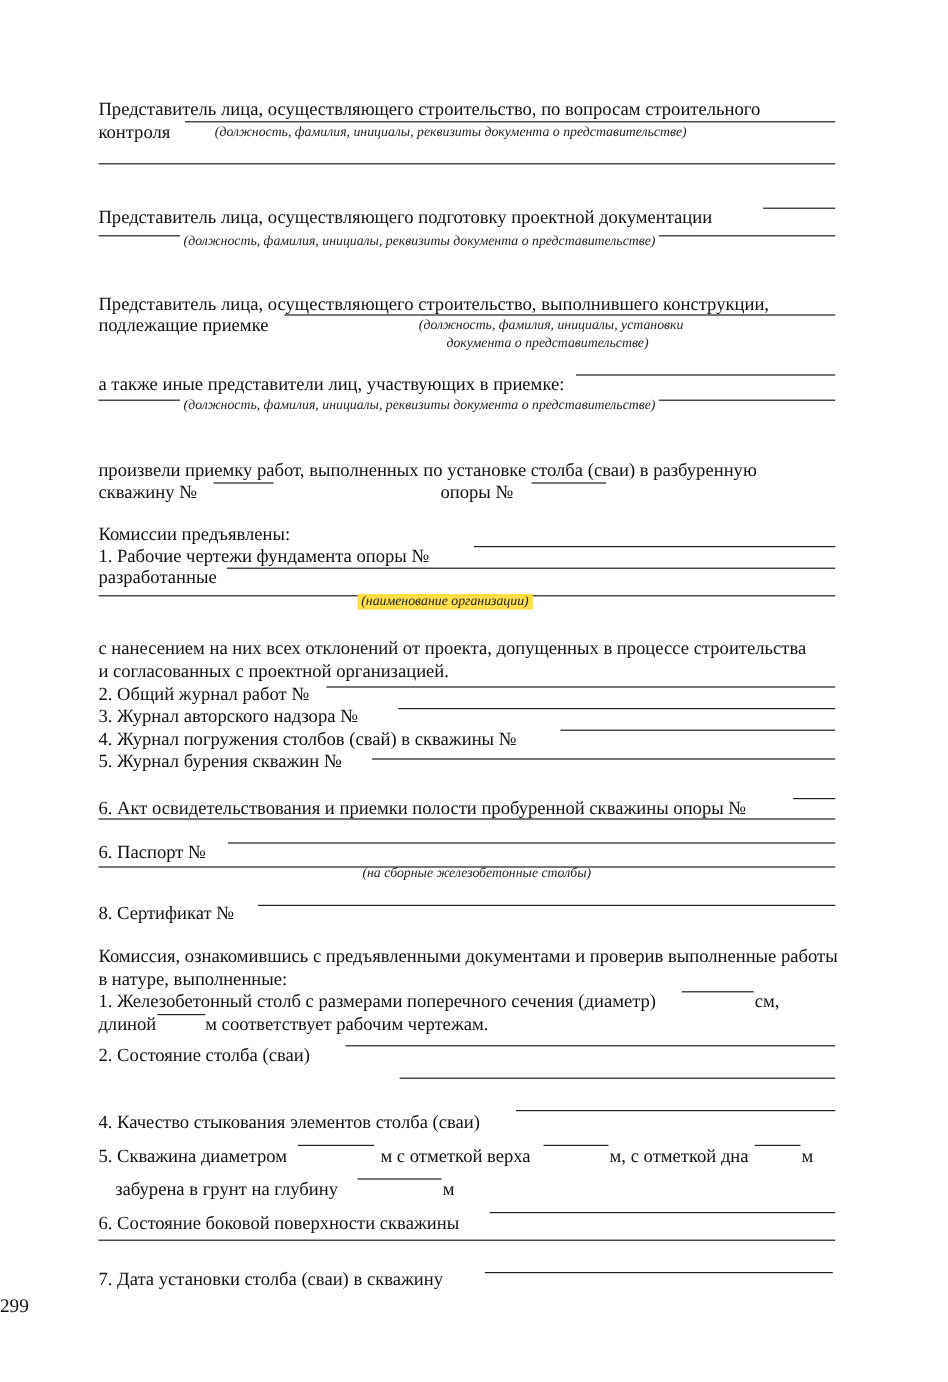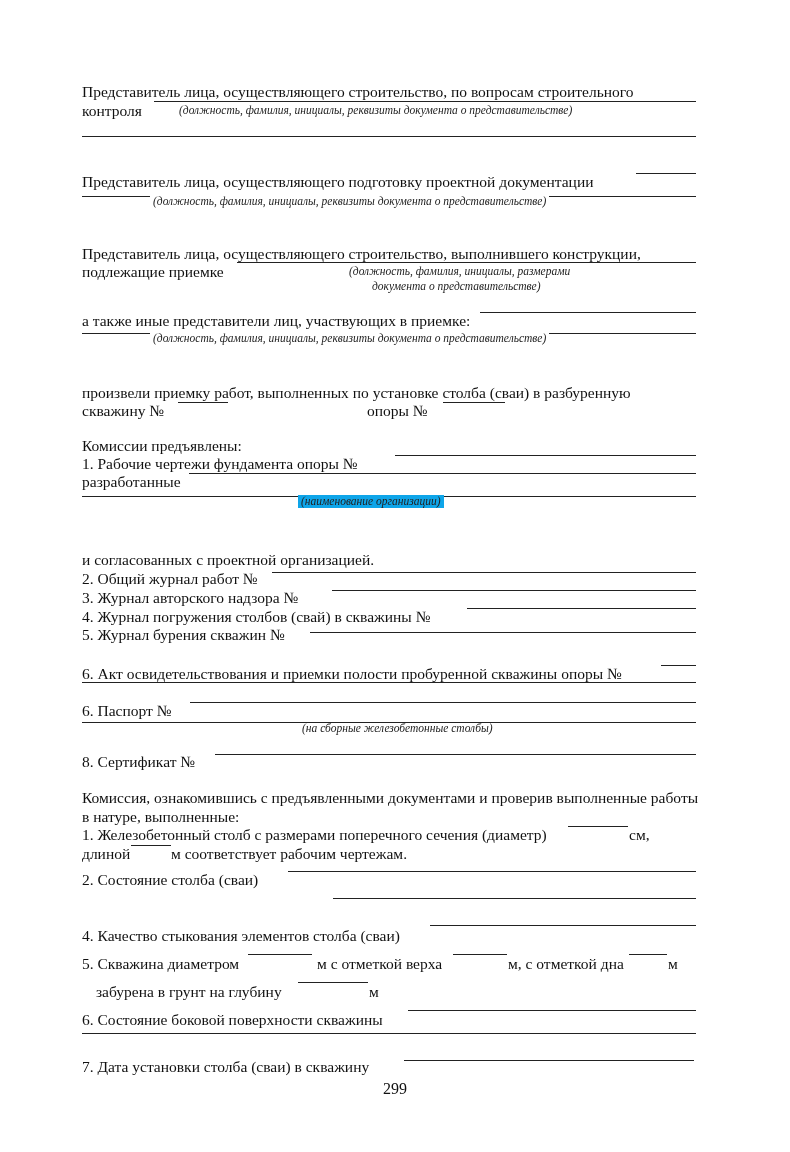--- a/index.html
+++ b/index.html
@@ -2,63 +2,64 @@
 <html><head>
 <meta charset="utf-8">
 <style>
   html, body { margin: 0; padding: 0; background: #ffffff; }
   body { width: 790px; height: 1152px; position: relative; overflow: hidden;
          font-family: "Liberation Serif", "DejaVu Serif", serif; color: #111; }
   .page { position: absolute; left: 0; top: 0; width: 790px; height: 1152px; }
   .t { position: absolute; font-size: 15.5px; line-height: 18px; white-space: nowrap; margin-top: 16px; }
   .cap { position: absolute; font-size: 11.5px; font-style: italic; line-height: 13px; white-space: nowrap; color: #222; }
   .ln { position: absolute; height: 0; border-top: 1px solid #222; }
-  .pnum { position: absolute; font-size: 16px; left: 0; width: 790px; text-align: center; }
+  .pnum { position: absolute; font-size: 16px; left: 0; width: 790px; }
 </style>
 </head>
 <body>
 
 <div class="page">
 
   <div class="t" style="left:82px;top:67px">Представитель лица, осуществляющего строительство, по вопросам строительного</div>
   <div class="t" style="left:82px;top:86px">контроля</div>
   <div class="ln" style="left:154px;top:101px;width:542px"></div>
   <div class="cap" style="left:179px;top:104px">(должность, фамилия, инициалы, реквизиты документа о представительстве)</div>
   <div class="ln" style="left:82px;top:136px;width:614px"></div>
 
   <div class="t" style="left:82px;top:157px">Представитель лица, осуществляющего подготовку проектной документации</div>
   <div class="ln" style="left:636px;top:173px;width:60px"></div>
   <div class="ln" style="left:82px;top:196px;width:614px"></div>
   <div class="cap" style="left:150px;top:195px;background:#fff;padding:0 3px">(должность, фамилия, инициалы, реквизиты документа о представительстве)</div>
 
   <div class="t" style="left:82px;top:229px">Представитель лица, осуществляющего строительство, выполнившего конструкции,</div>
   <div class="t" style="left:82px;top:247px">подлежащие приемке</div>
   <div class="ln" style="left:237px;top:262px;width:459px"></div>
-  <div class="cap" style="left:349px;top:265px">(должность, фамилия, инициалы, размерами</div>
+  <div class="cap" style="left:349px;top:265px">(должность, фамилия, инициалы, установки</div>
   <div class="cap" style="left:372px;top:280px">документа о представительстве)</div>
 
   <div class="t" style="left:82px;top:296px">а также иные представители лиц, участвующих в приемке:</div>
   <div class="ln" style="left:480px;top:312px;width:216px"></div>
   <div class="ln" style="left:82px;top:333px;width:614px"></div>
   <div class="cap" style="left:150px;top:332px;background:#fff;padding:0 3px">(должность, фамилия, инициалы, реквизиты документа о представительстве)</div>
 
   <div class="t" style="left:82px;top:368px">произвели приемку работ, выполненных по установке столба (сваи) в разбуренную</div>
   <div class="t" style="left:82px;top:386px">скважину №</div>
   <div class="ln" style="left:178px;top:402px;width:50px"></div>
   <div class="t" style="left:367px;top:386px">опоры №</div>
   <div class="ln" style="left:443px;top:402px;width:62px"></div>
 
   <div class="t" style="left:82px;top:421px">Комиссии предъявлены:</div>
   <div class="t" style="left:82px;top:439px">1. Рабочие чертежи фундамента опоры №</div>
   <div class="ln" style="left:395px;top:455px;width:301px"></div>
   <div class="t" style="left:82px;top:457px">разработанные</div>
   <div class="ln" style="left:189px;top:473px;width:507px"></div>
   <div class="ln" style="left:82px;top:496px;width:614px"></div>
-  <div class="cap" style="left:298px;top:495px;background:#0ea5e9;padding:0 3px">(наименование организации)</div>
+  <div class="cap" style="left:298px;top:495px;background:#fde047;padding:0 3px">(наименование организации)</div>
 
+  <div class="t" style="left:82px;top:516px">с нанесением на них всех отклонений от проекта, допущенных в процессе строительства</div>
   <div class="t" style="left:82px;top:535px">и согласованных с проектной организацией.</div>
 
   <div class="t" style="left:82px;top:554px">2.  Общий журнал работ №</div>
   <div class="ln" style="left:272px;top:572px;width:424px"></div>
   <div class="t" style="left:82px;top:573px">3.  Журнал авторского надзора №</div>
   <div class="ln" style="left:332px;top:590px;width:364px"></div>
   <div class="t" style="left:82px;top:592px">4.  Журнал погружения столбов (свай) в скважины №</div>
   <div class="ln" style="left:467px;top:608px;width:229px"></div>
   <div class="t" style="left:82px;top:610px">5.  Журнал бурения скважин №</div>
   <div class="ln" style="left:310px;top:632px;width:386px"></div>

